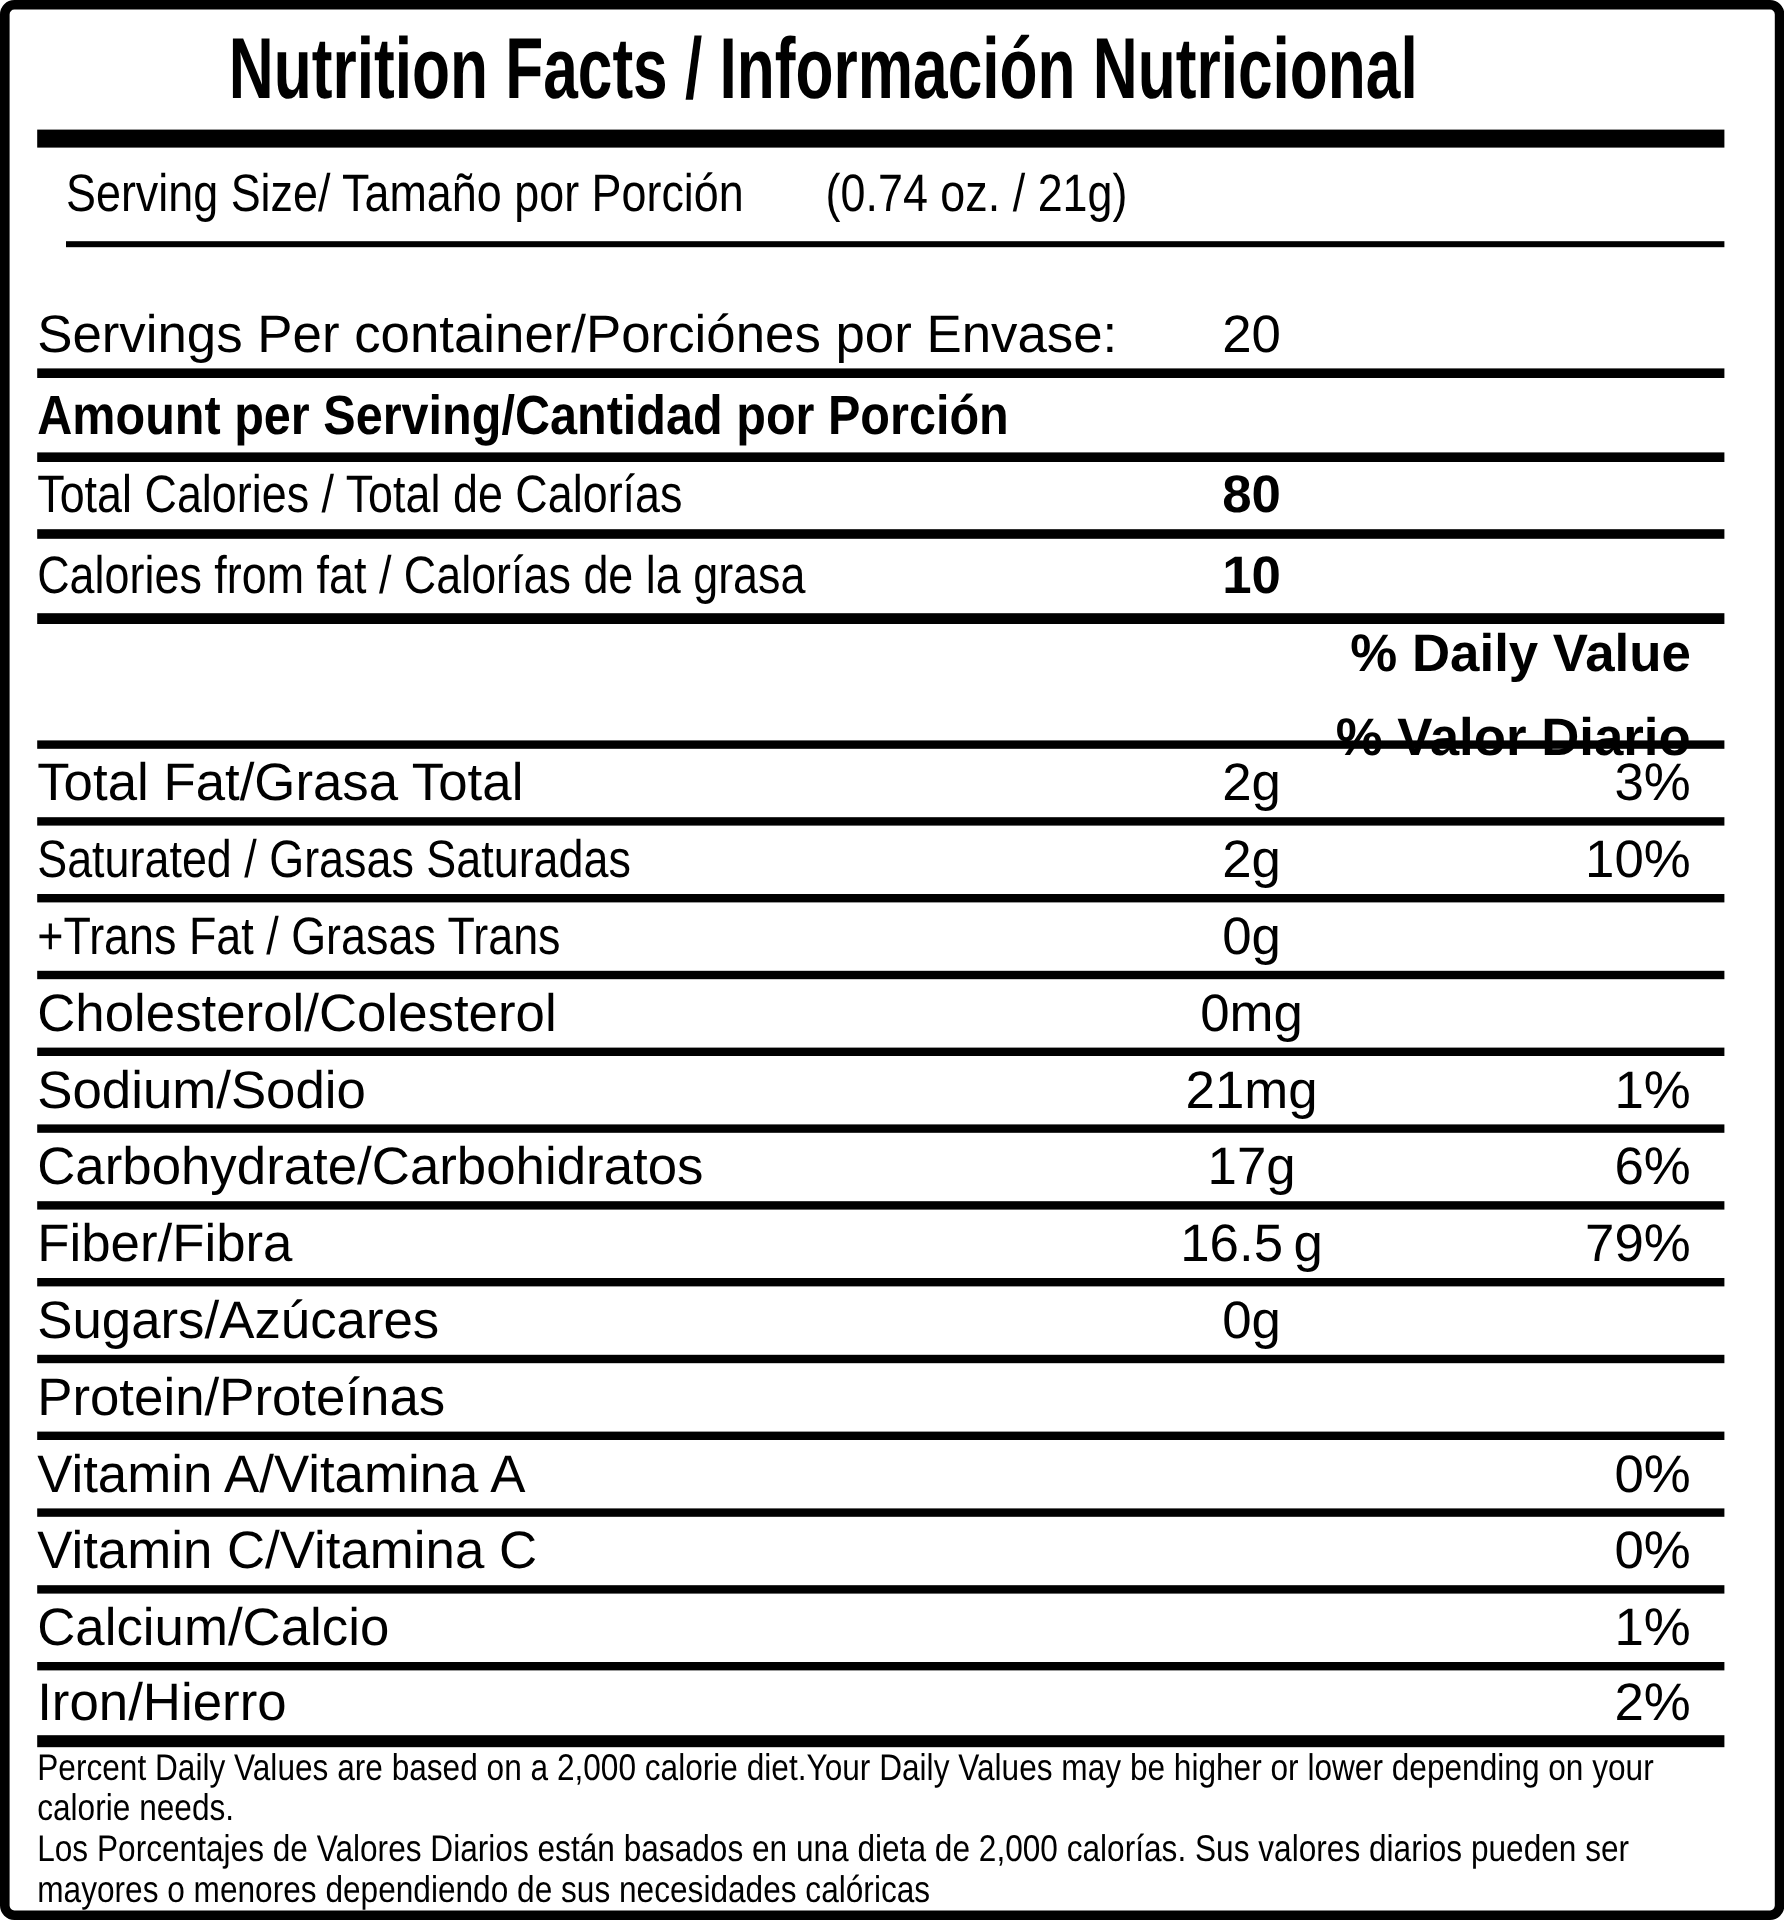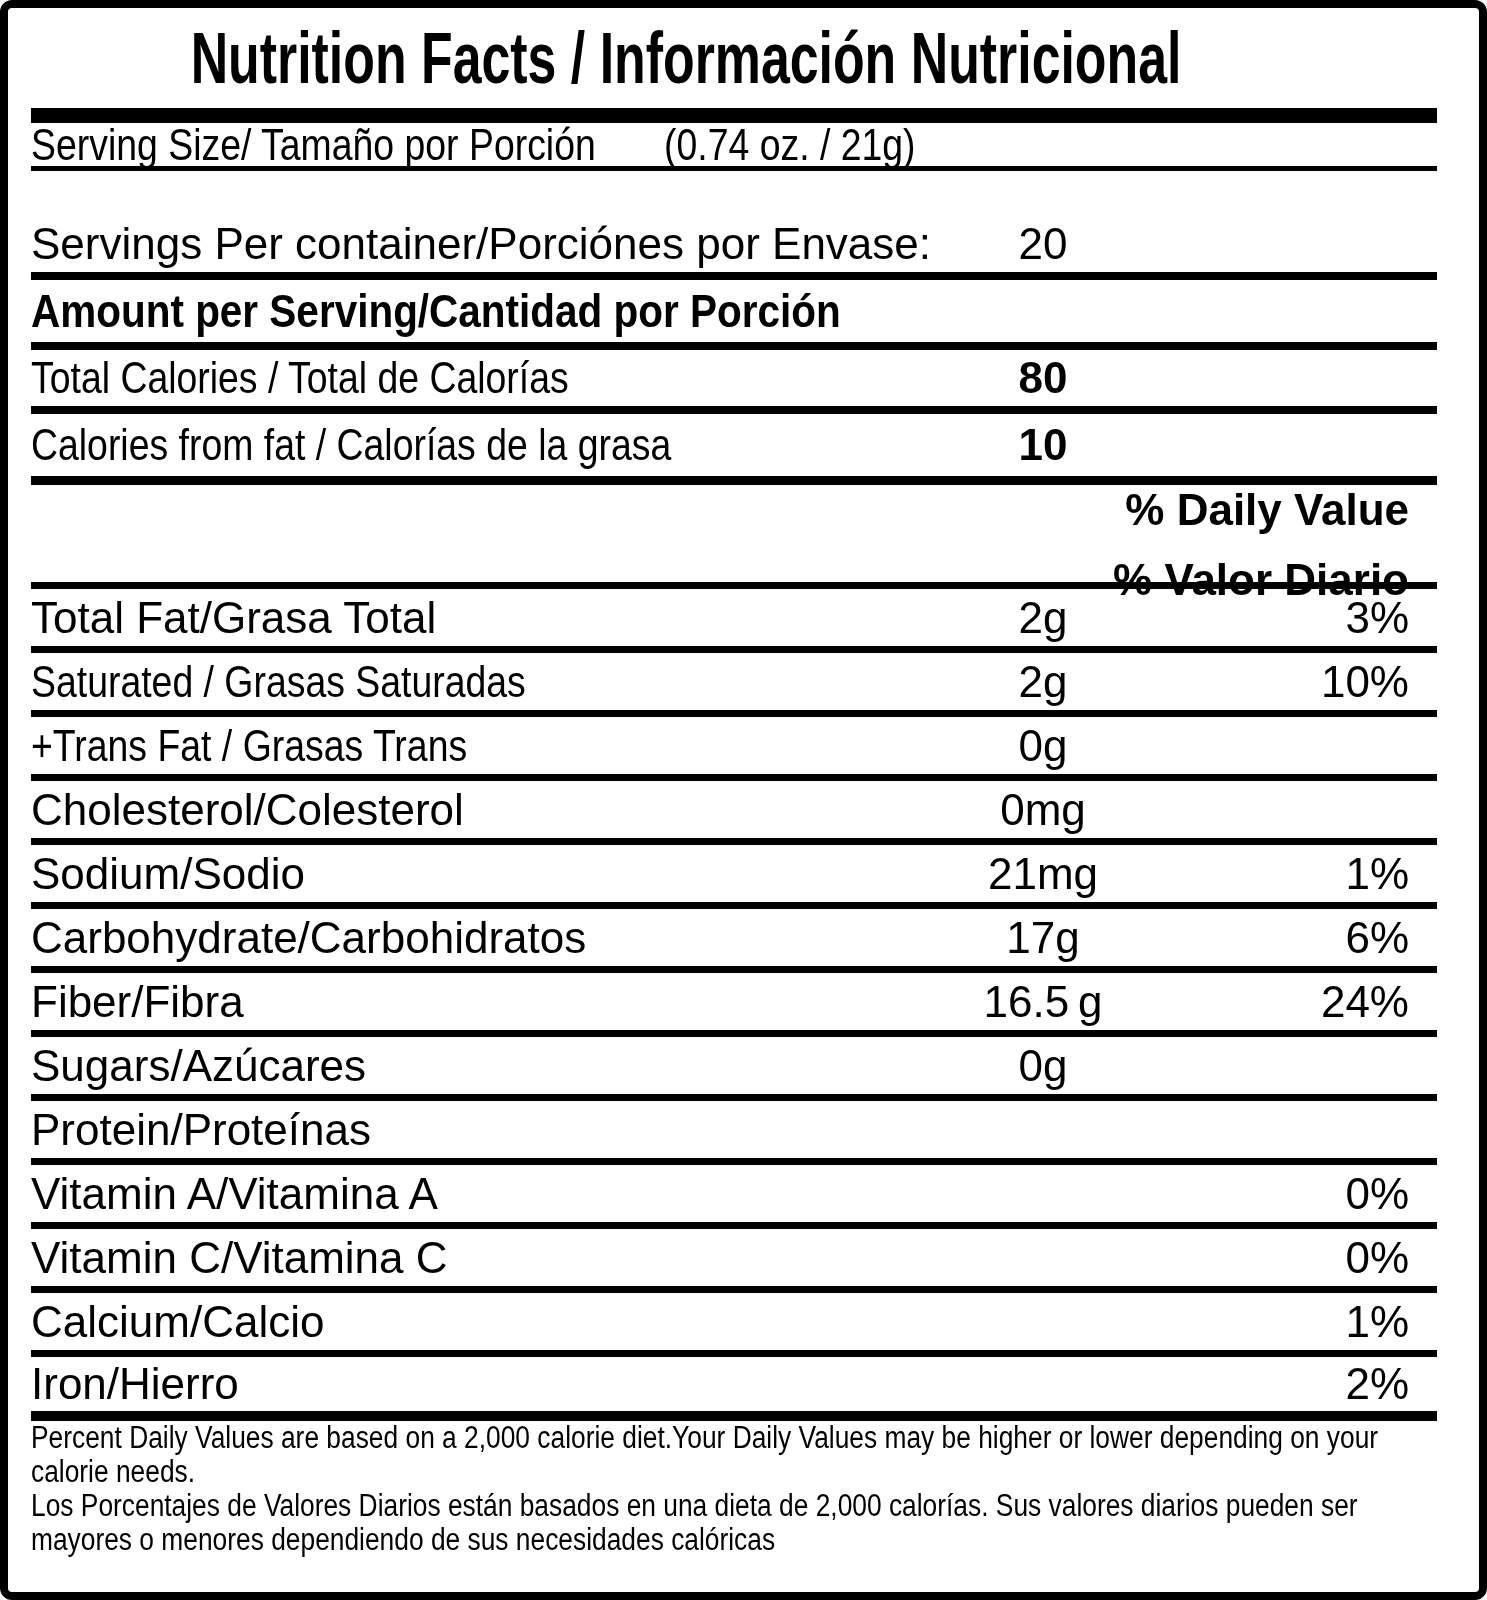--- a/index.html
+++ b/index.html
@@ -20,21 +20,21 @@
     position:relative;left:-48px;
   }
   .bar{height:15px;background:#000;}
   .row{position:relative;box-sizing:border-box;border-bottom:7px solid #000;font-size:44px;}
   .lbl{position:absolute;left:0;top:50%;transform:translateY(-50%);white-space:nowrap;}
   .lbl.cond{transform:translateY(-50%) scaleX(0.85);transform-origin:0 50%;}
   .val{position:absolute;left:852px;width:320px;text-align:center;top:50%;transform:translateY(-50%);white-space:nowrap;}
   .pct{position:absolute;right:28px;top:50%;transform:translateY(-50%);white-space:nowrap;}
   .bold{font-weight:bold;}
   .serving-val{position:absolute;left:633px;top:50%;transform:translateY(-50%) scaleX(0.85);transform-origin:0 50%;white-space:nowrap;}
-  #row-serving{height:48px;border-bottom-width:5px;}
+  #row-serving{height:83px;border-bottom-width:5px;margin-left:24px;}
   #row-servings-container{height:65px;border-bottom-width:8px;margin-top:44px;}
   #row-amount{height:70px;border-bottom-width:8px;font-size:46px;}
   #row-amount .lbl.cond{transform:translateY(-50%) scaleX(0.88);}
   #row-total-cal{height:64px;border-bottom-width:8px;}
   #row-cal-fat{height:71px;border-bottom-width:9px;}
   #dv-header{height:104px;border-bottom-width:7px;display:flex;flex-direction:column;justify-content:space-evenly;align-items:flex-end;padding-right:28px;box-sizing:border-box;font-size:44px;gap:20px;}
   .nrow{height:64px;}
   .nrow.last{border-bottom-width:10px;}
   #footnote{font-size:31px;line-height:34px;}
   .fline{white-space:nowrap;display:block;transform:scaleX(0.85);transform-origin:0 50%;}
@@ -112,21 +112,21 @@
 
     <div class="row nrow">
       <span class="lbl">Carbohydrate/Carbohidratos</span>
       <span class="val">17g</span>
       <span class="pct">6%</span>
     </div>
 
     <div class="row nrow">
       <span class="lbl">Fiber/Fibra</span>
       <span class="val">16.5 g</span>
-      <span class="pct">24%</span>
+      <span class="pct">79%</span>
     </div>
 
     <div class="row nrow">
       <span class="lbl">Sugars/Azúcares</span>
       <span class="val">0g</span>
       <span class="pct"></span>
     </div>
 
     <div class="row nrow">
       <span class="lbl">Protein/Proteínas</span>

